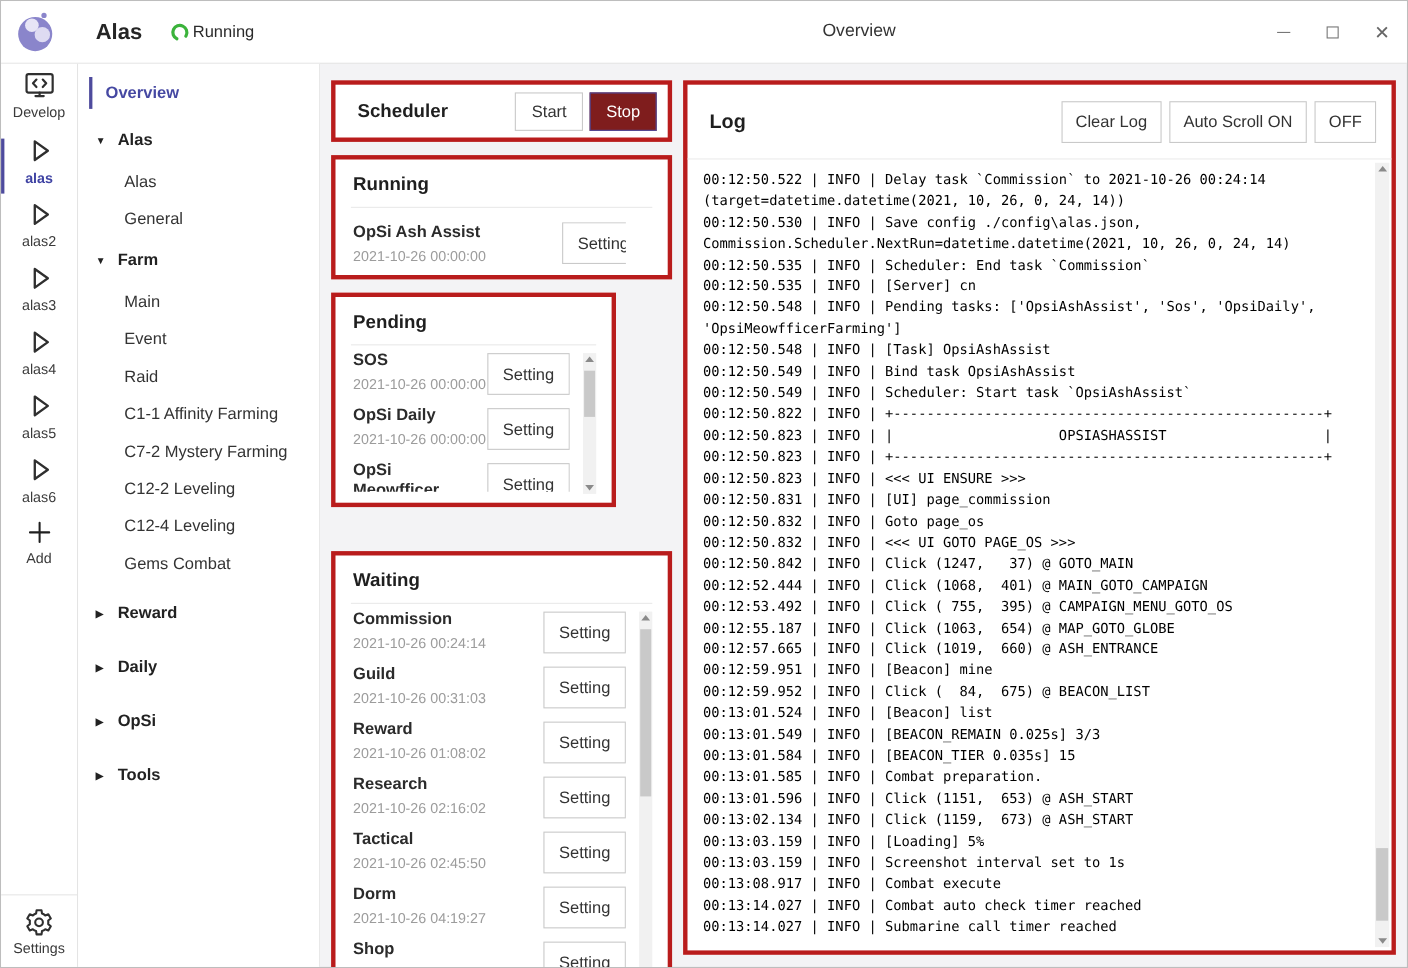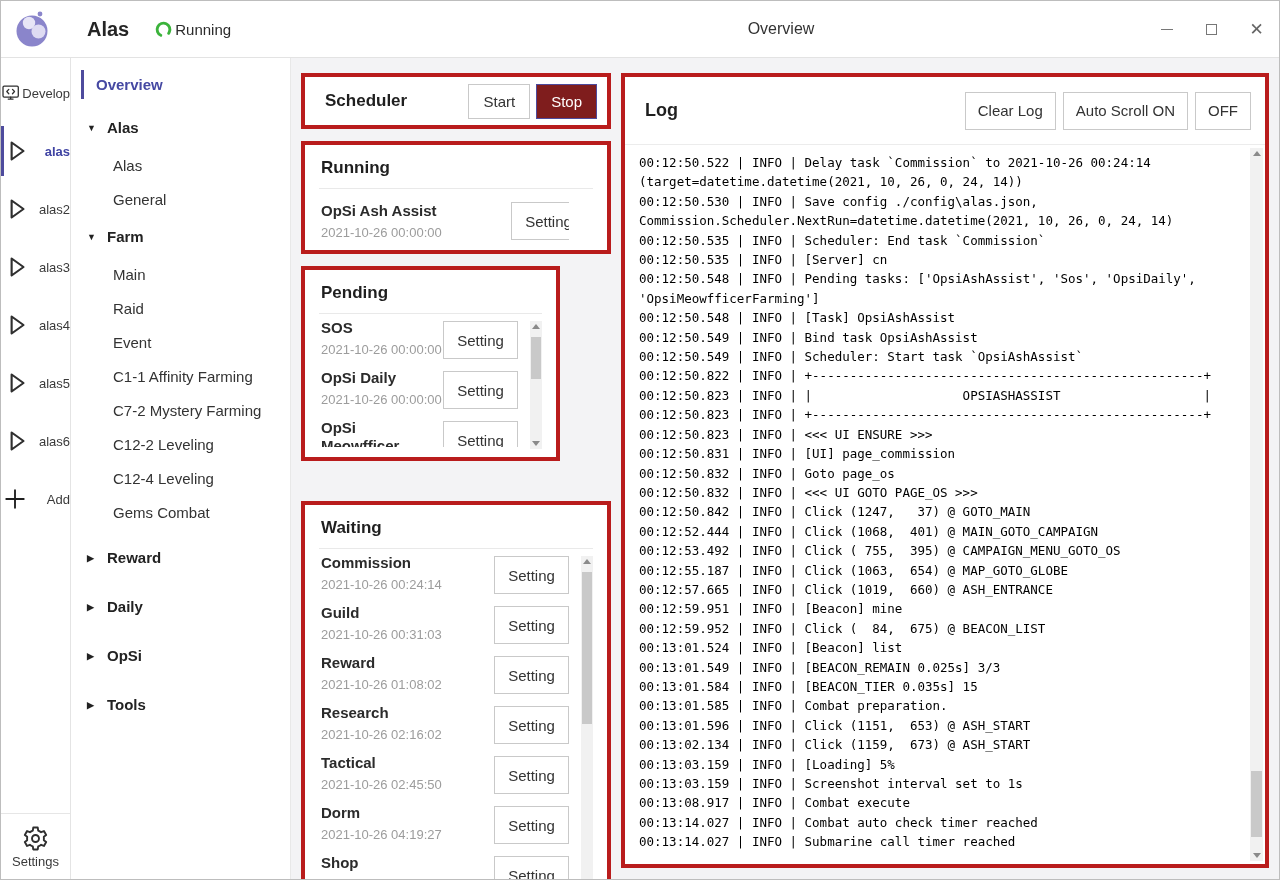--- a/index.html
+++ b/index.html
@@ -11,21 +11,21 @@
   .spinner{width:17px;height:17px;margin-left:26px}
   .status-text{font-size:15px;color:#2b2b2b;margin-left:3px}
   .win-title{position:absolute;left:780px;top:50%;transform:translate(-50%,-50%);font-size:16px;color:#333}
   .win-controls{position:absolute;right:0;top:0;height:56px;display:flex}
   .win-btn{width:45px;height:100%;display:flex;align-items:center;justify-content:center;color:#777;font-size:15px;cursor:default}
   .glyph-min{display:block;width:12px;height:0;border-top:1.4px solid #777}
   .glyph-max{display:block;width:11px;height:11px;border:1.4px solid #777}
   .glyph-close{font-size:17px;color:#666;line-height:1}
   
   .rail{position:absolute;left:0;top:57px;bottom:0;width:70px;background:#fff;border-right:1px solid #e4e4e4}
-  .rail-item{position:relative;height:58px;display:flex;flex-direction:row;align-items:center;justify-content:space-between;gap:2px;cursor:default}
+  .rail-item{position:relative;height:58px;display:flex;flex-direction:column;align-items:center;justify-content:flex-start;gap:2px;cursor:default}
   .rail-item:first-child{margin-top:6px}
   .rail-item.active::before{content:"";position:absolute;left:0;top:4px;bottom:4px;width:3px;background:#4e4b9d}
   .rail-label{font-size:13px;color:#3a3a3a}
   .rail-item.active .rail-label{color:#3f43a3;font-weight:700}
   .rail-settings{position:absolute;left:0;right:0;bottom:0;height:66px;border-top:1px solid #e6e6e6;display:flex;flex-direction:column;align-items:center;justify-content:center;gap:2px}
   
   .nav{position:absolute;left:70px;top:57px;bottom:0;width:220px;background:#fff;border-right:1px solid #e8e8e8;padding-top:12px}
   .nav-overview{position:relative;margin:0 0 8px 10px;padding:6px 0 6px 12px;border-left:3px solid #4e4b9d;color:#4548a2;font-weight:700;font-size:15px}
   .nav-group{display:flex;align-items:center;gap:10px;padding:12px 0 12px 16px;font-size:15px;font-weight:700;color:#222;cursor:default}
   .nav-group.collapsed{margin-top:8px}
@@ -167,22 +167,22 @@
         <span class="nav-marker">▼</span>
         <span>Alas</span>
       </div>
       <div class="nav-child">Alas</div>
       <div class="nav-child">General</div>
       <div class="nav-group">
         <span class="nav-marker">▼</span>
         <span>Farm</span>
       </div>
       <div class="nav-child">Main</div>
+      <div class="nav-child">Event</div>
       <div class="nav-child">Raid</div>
-      <div class="nav-child">Event</div>
       <div class="nav-child">C1-1 Affinity Farming</div>
       <div class="nav-child">C7-2 Mystery Farming</div>
       <div class="nav-child">C12-2 Leveling</div>
       <div class="nav-child">C12-4 Leveling</div>
       <div class="nav-child">Gems Combat</div>
       <div class="nav-group collapsed">
         <span class="nav-marker">▶</span>
         <span>Reward</span>
       </div>
       <div class="nav-group collapsed">

